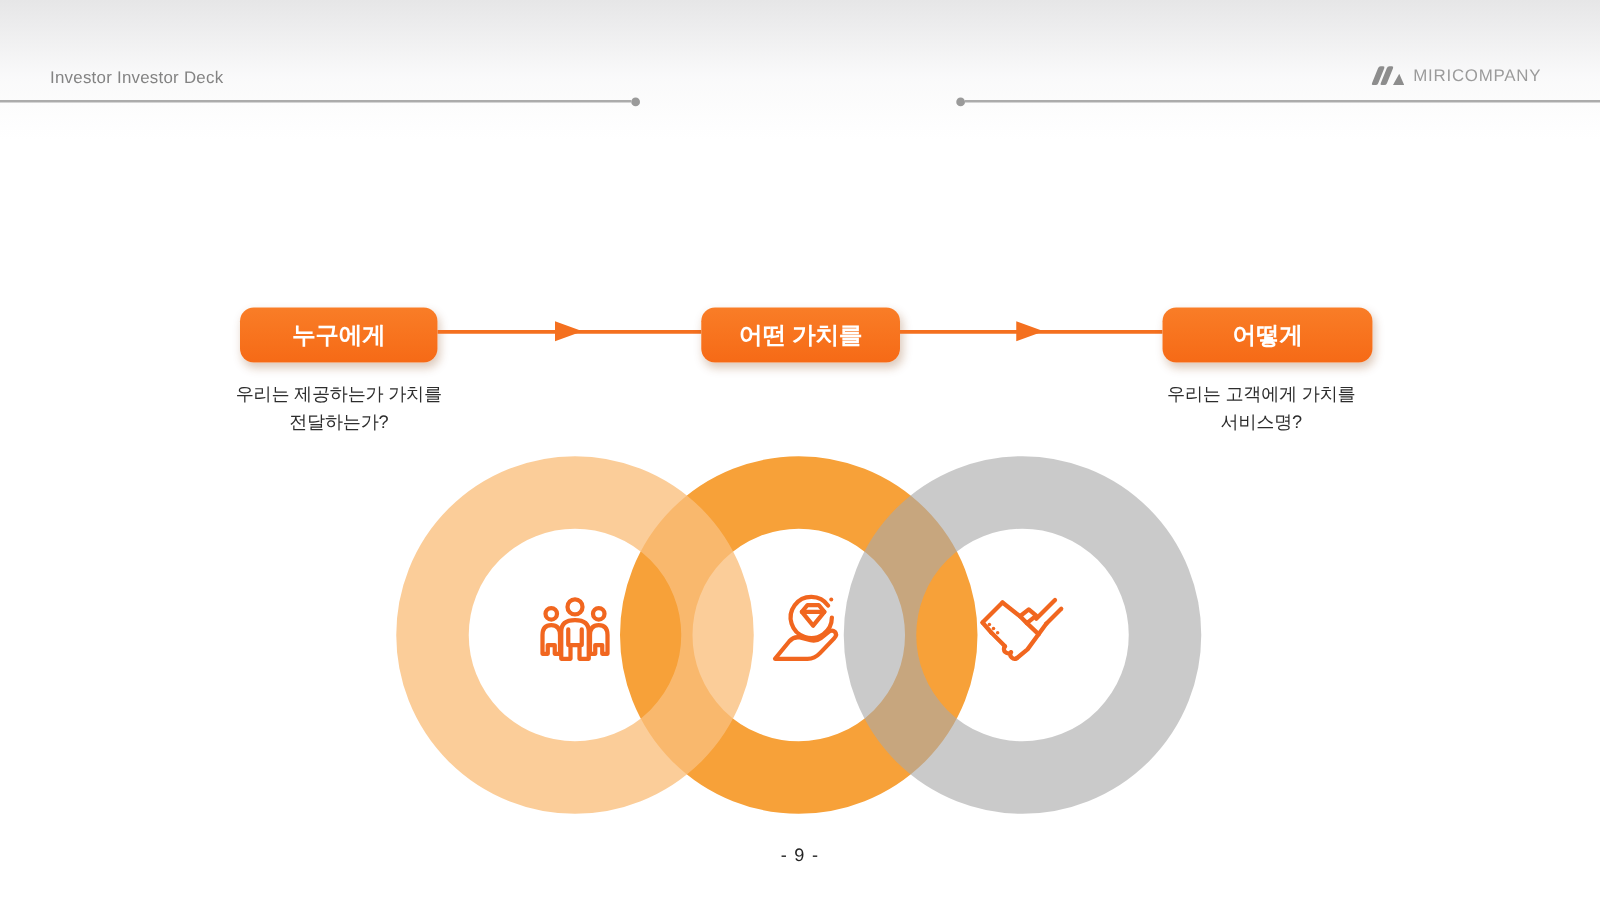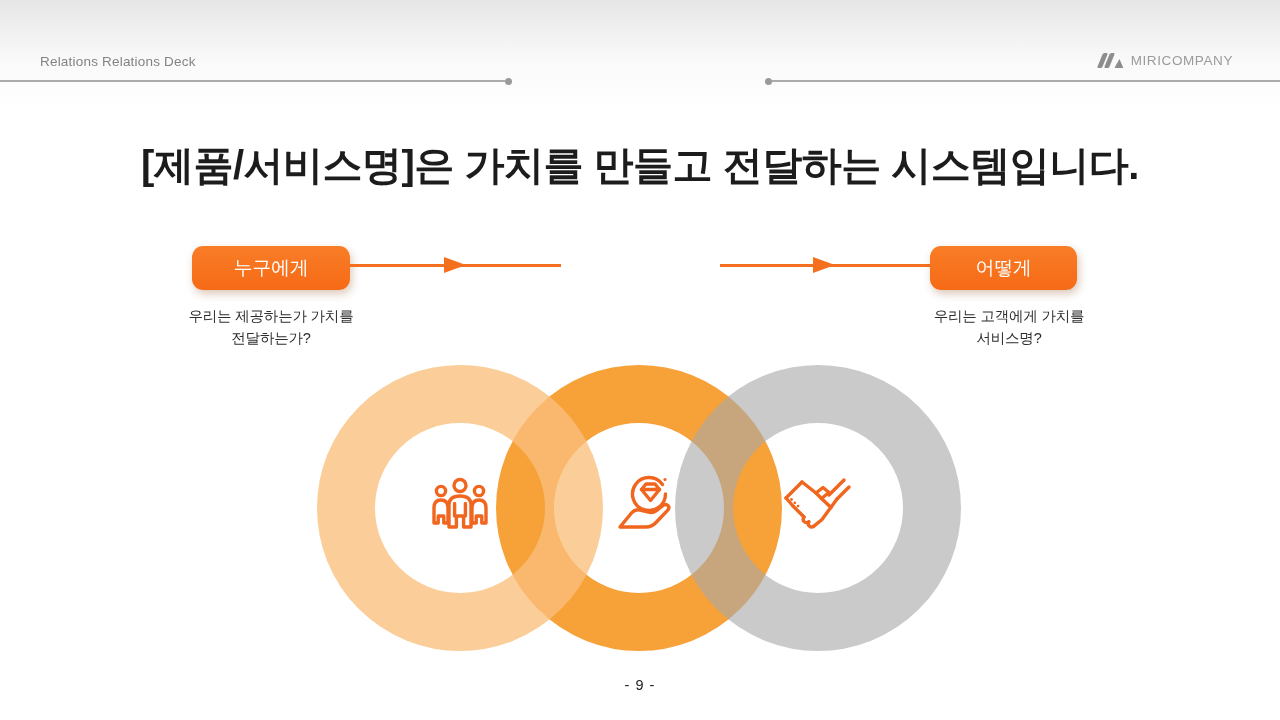--- a/index.html
+++ b/index.html
@@ -32,25 +32,25 @@
   .main-title{
     position:absolute;left:0;top:138px;width:1280px;text-align:center;
     font-size:40px;font-weight:700;color:#1c1c1c;letter-spacing:-0.5px;
   }
   
   .step-chip{
     position:absolute;top:246px;height:44px;border-radius:11px;
     background:linear-gradient(180deg,#f97d27 0%,#f66a16 100%);
     box-shadow:2px 4px 8px rgba(130,60,10,.28);
     display:flex;align-items:center;justify-content:center;
-    color:#fff;font-size:19px;font-weight:400;letter-spacing:-0.3px;
+    color:#fff;font-size:19px;font-weight:700;letter-spacing:-0.3px;
   }
   .chip-1{left:192px;width:158px;}
   .chip-2{left:561px;width:159px;}
-  .chip-3{left:930px;width:147px;}
+  .chip-3{left:930px;width:168px;}
   .conn-line{position:absolute;top:264px;height:3px;background:#f4701f;}
   .conn-1{left:350px;width:211px;}
   .conn-2{left:720px;width:210px;}
   .conn-arrow{
     position:absolute;top:257px;width:0;height:0;
     border-top:8.5px solid transparent;border-bottom:8.5px solid transparent;
     border-left:22px solid #f4701f;
   }
   .arrow-1{left:444px;} .arrow-2{left:813px;}
   .step-desc{
@@ -76,39 +76,39 @@
     position:absolute;left:0;top:677px;width:1280px;text-align:center;
     font-size:14.5px;color:#222;letter-spacing:1px;
   }
 </style>
 </head>
 <body>
 
 <div class="slide">
   <div class="top-gradient"></div>
 
-  <div class="deck-label">Relations Relations Deck</div>
+  <div class="deck-label">Investor Investor Deck</div>
   <div class="hline left"></div>
   <div class="hdot left"></div>
   <div class="hdot right"></div>
   <div class="hline right"></div>
   <div class="brand">
     <span class="brand-logo">
       <span class="logo-bar"></span>
         <span class="logo-bar"></span>
         <span class="logo-peak"></span>
     </span>
     <span class="brand-name">MIRICOMPANY</span>
   </div>
 
-  <div class="main-title">[제품/서비스명]은 가치를 만들고 전달하는 시스템입니다.</div>
 
   <div class="step-chip chip-1">누구에게</div>
   <div class="conn-line conn-1"></div>
   <div class="conn-arrow arrow-1"></div>
+  <div class="step-chip chip-2">어떤 가치를</div>
   <div class="conn-line conn-2"></div>
   <div class="conn-arrow arrow-2"></div>
   <div class="step-chip chip-3">어떻게</div>
 
   <div class="step-desc desc-1">우리는 제공하는가 가치를
 전달하는가?</div>
   <div class="step-desc desc-3">우리는 고객에게 가치를
 서비스명?</div>
 
   <div class="ring ring-mid"></div>

